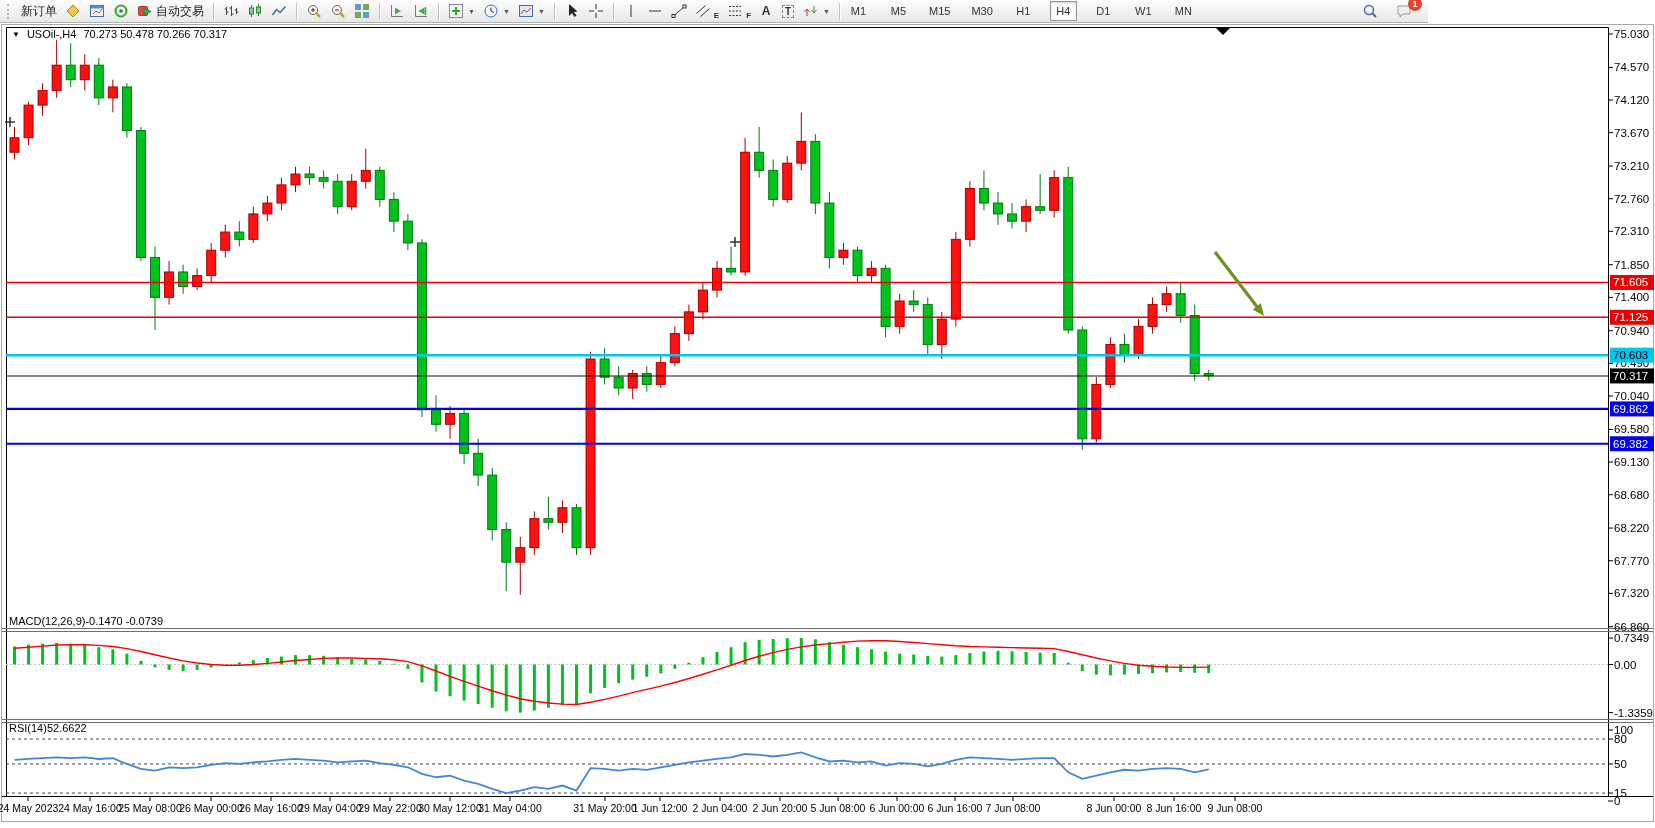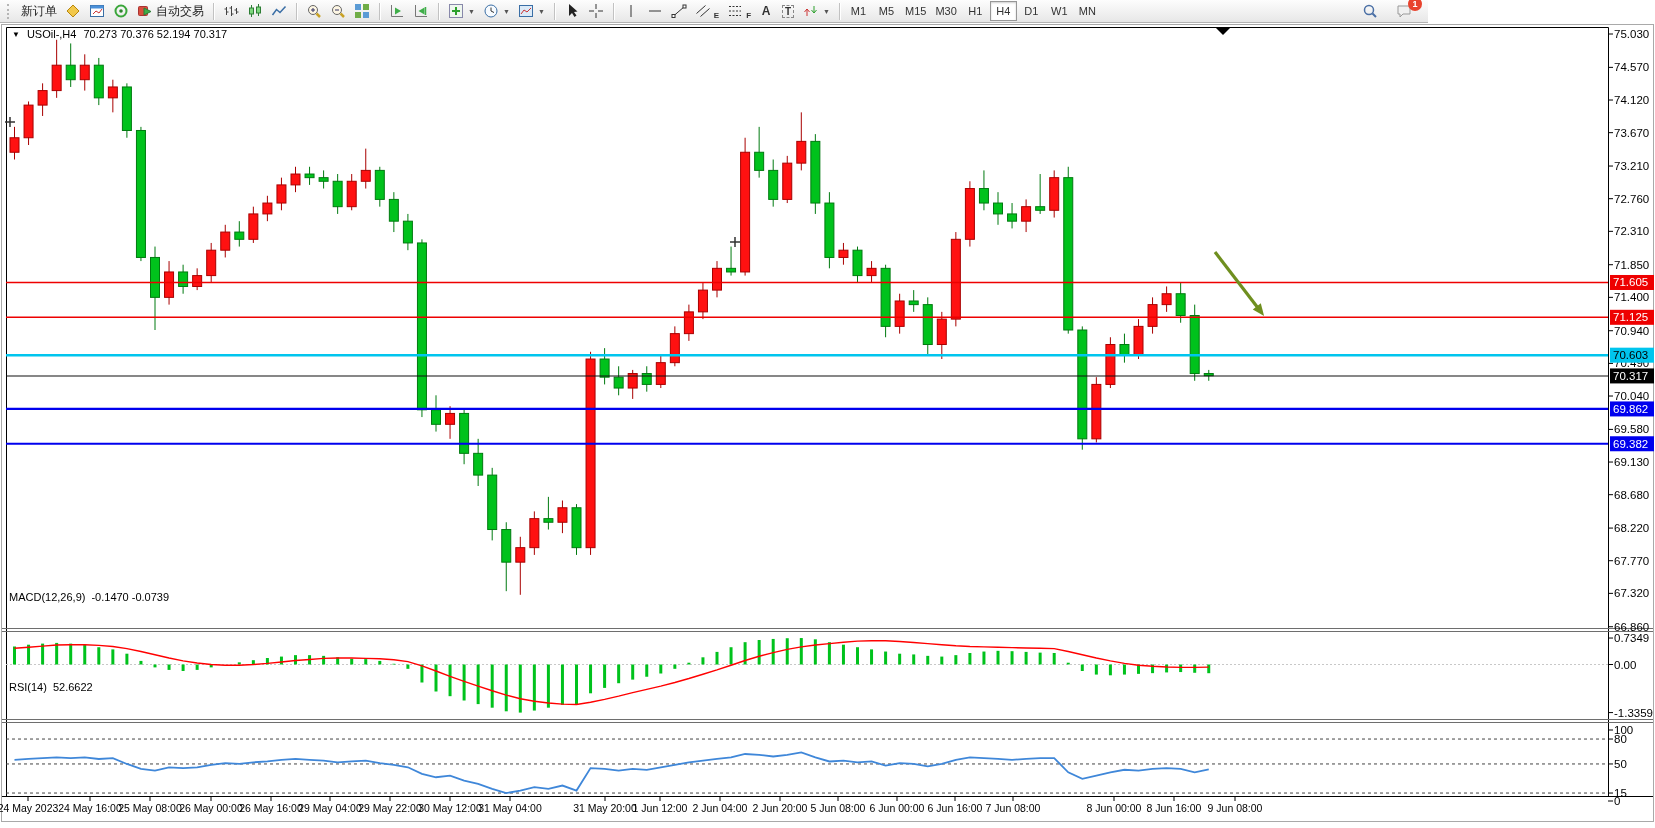--- a/index.html
+++ b/index.html
@@ -16,22 +16,22 @@
 .letter{font-size:12px;font-weight:bold;color:#333;line-height:1}
 .sub{font-size:8px;font-weight:bold;color:#333;align-self:flex-end}
 .labelbox{border:1px dashed #888;padding:0 2px;font-size:10px;font-weight:bold;color:#333}
 .toolbar-right{margin-left:auto;display:flex;align-items:center;gap:10px;padding-right:8px}
 .notif{position:relative}
 .badge{position:absolute;top:-5px;right:-7px;width:14px;height:14px;border-radius:50%;background:#e8432d;color:#fff;font-size:9px;font-weight:bold;display:flex;align-items:center;justify-content:center}
 #chart{position:absolute;top:23px;left:0;z-index:1}
 .overlay{position:absolute;z-index:3;font-size:11px;color:#000;white-space:nowrap;display:flex;align-items:center}
 #title-ov{top:28px;left:12px;gap:7px}
 #title-ov .tri{font-size:8px;color:#000}
-#macd-ov{top:591px;left:9px;gap:6px}
-#rsi-ov{top:681px;left:9px;gap:6px}
+#macd-ov{top:615px;left:9px;}
+#rsi-ov{top:722px;left:9px;}
 </style>
 </head>
 <body>
 
 <div class="toolbar">
   <span class="grip"></span>
   <div class="tbtn">
       <span>新订单</span>
     </div>
   <div class="tbtn">
@@ -184,21 +184,21 @@
       <span class="labelbox">T</span>
     </div>
   <div class="tbtn">
       <svg viewBox="0 0 16 16">
         <path d="M4 13 V6 M4 6 l-2.5 3 M4 6 l2.5 3" stroke="#c33" fill="none"></path>
         <path d="M11 3 V10 M11 10 l-2.5 -3 M11 10 l2.5 -3" stroke="#2ca02c" fill="none"></path>
       </svg>
       <span class="dd">▼</span>
     </div>
   <span class="sep"></span>
-  <div id="tf-group" style="display:flex;align-items:flex-end;gap:1px">
+  <div id="tf-group" style="display:flex;align-items:flex-end;gap:13px">
       <div class="tbtn tf">M1</div>
       <div class="tbtn tf">M5</div>
       <div class="tbtn tf">M15</div>
       <div class="tbtn tf">M30</div>
       <div class="tbtn tf">H1</div>
       <div class="tbtn tf active">H4</div>
       <div class="tbtn tf">D1</div>
       <div class="tbtn tf">W1</div>
       <div class="tbtn tf">MN</div>
     </div>
@@ -625,21 +625,21 @@
       <line x1="1174" y1="797" x2="1174" y2="801" stroke="#000"></line>
       <text x="1174" y="812" text-anchor="middle" font-size="10.5" fill="#000" font-family="Liberation Sans, sans-serif">8 Jun 16:00</text>
       <line x1="1235" y1="797" x2="1235" y2="801" stroke="#000"></line>
       <text x="1235" y="812" text-anchor="middle" font-size="10.5" fill="#000" font-family="Liberation Sans, sans-serif">9 Jun 08:00</text>
     </g>
   </svg>
 
 <div class="overlay" id="title-ov">
   <span class="tri">▼</span>
   <span>USOil-,H4</span>
-  <span>70.273 70.376 52.194 70.317</span>
+  <span>70.273 50.478 70.266 70.317</span>
 </div>
 <div class="overlay" id="macd-ov">
   <span>MACD(12,26,9)</span>
   <span>-0.1470 -0.0739</span>
 </div>
 <div class="overlay" id="rsi-ov">
   <span>RSI(14)</span>
   <span>52.6622</span>
 </div>
 

